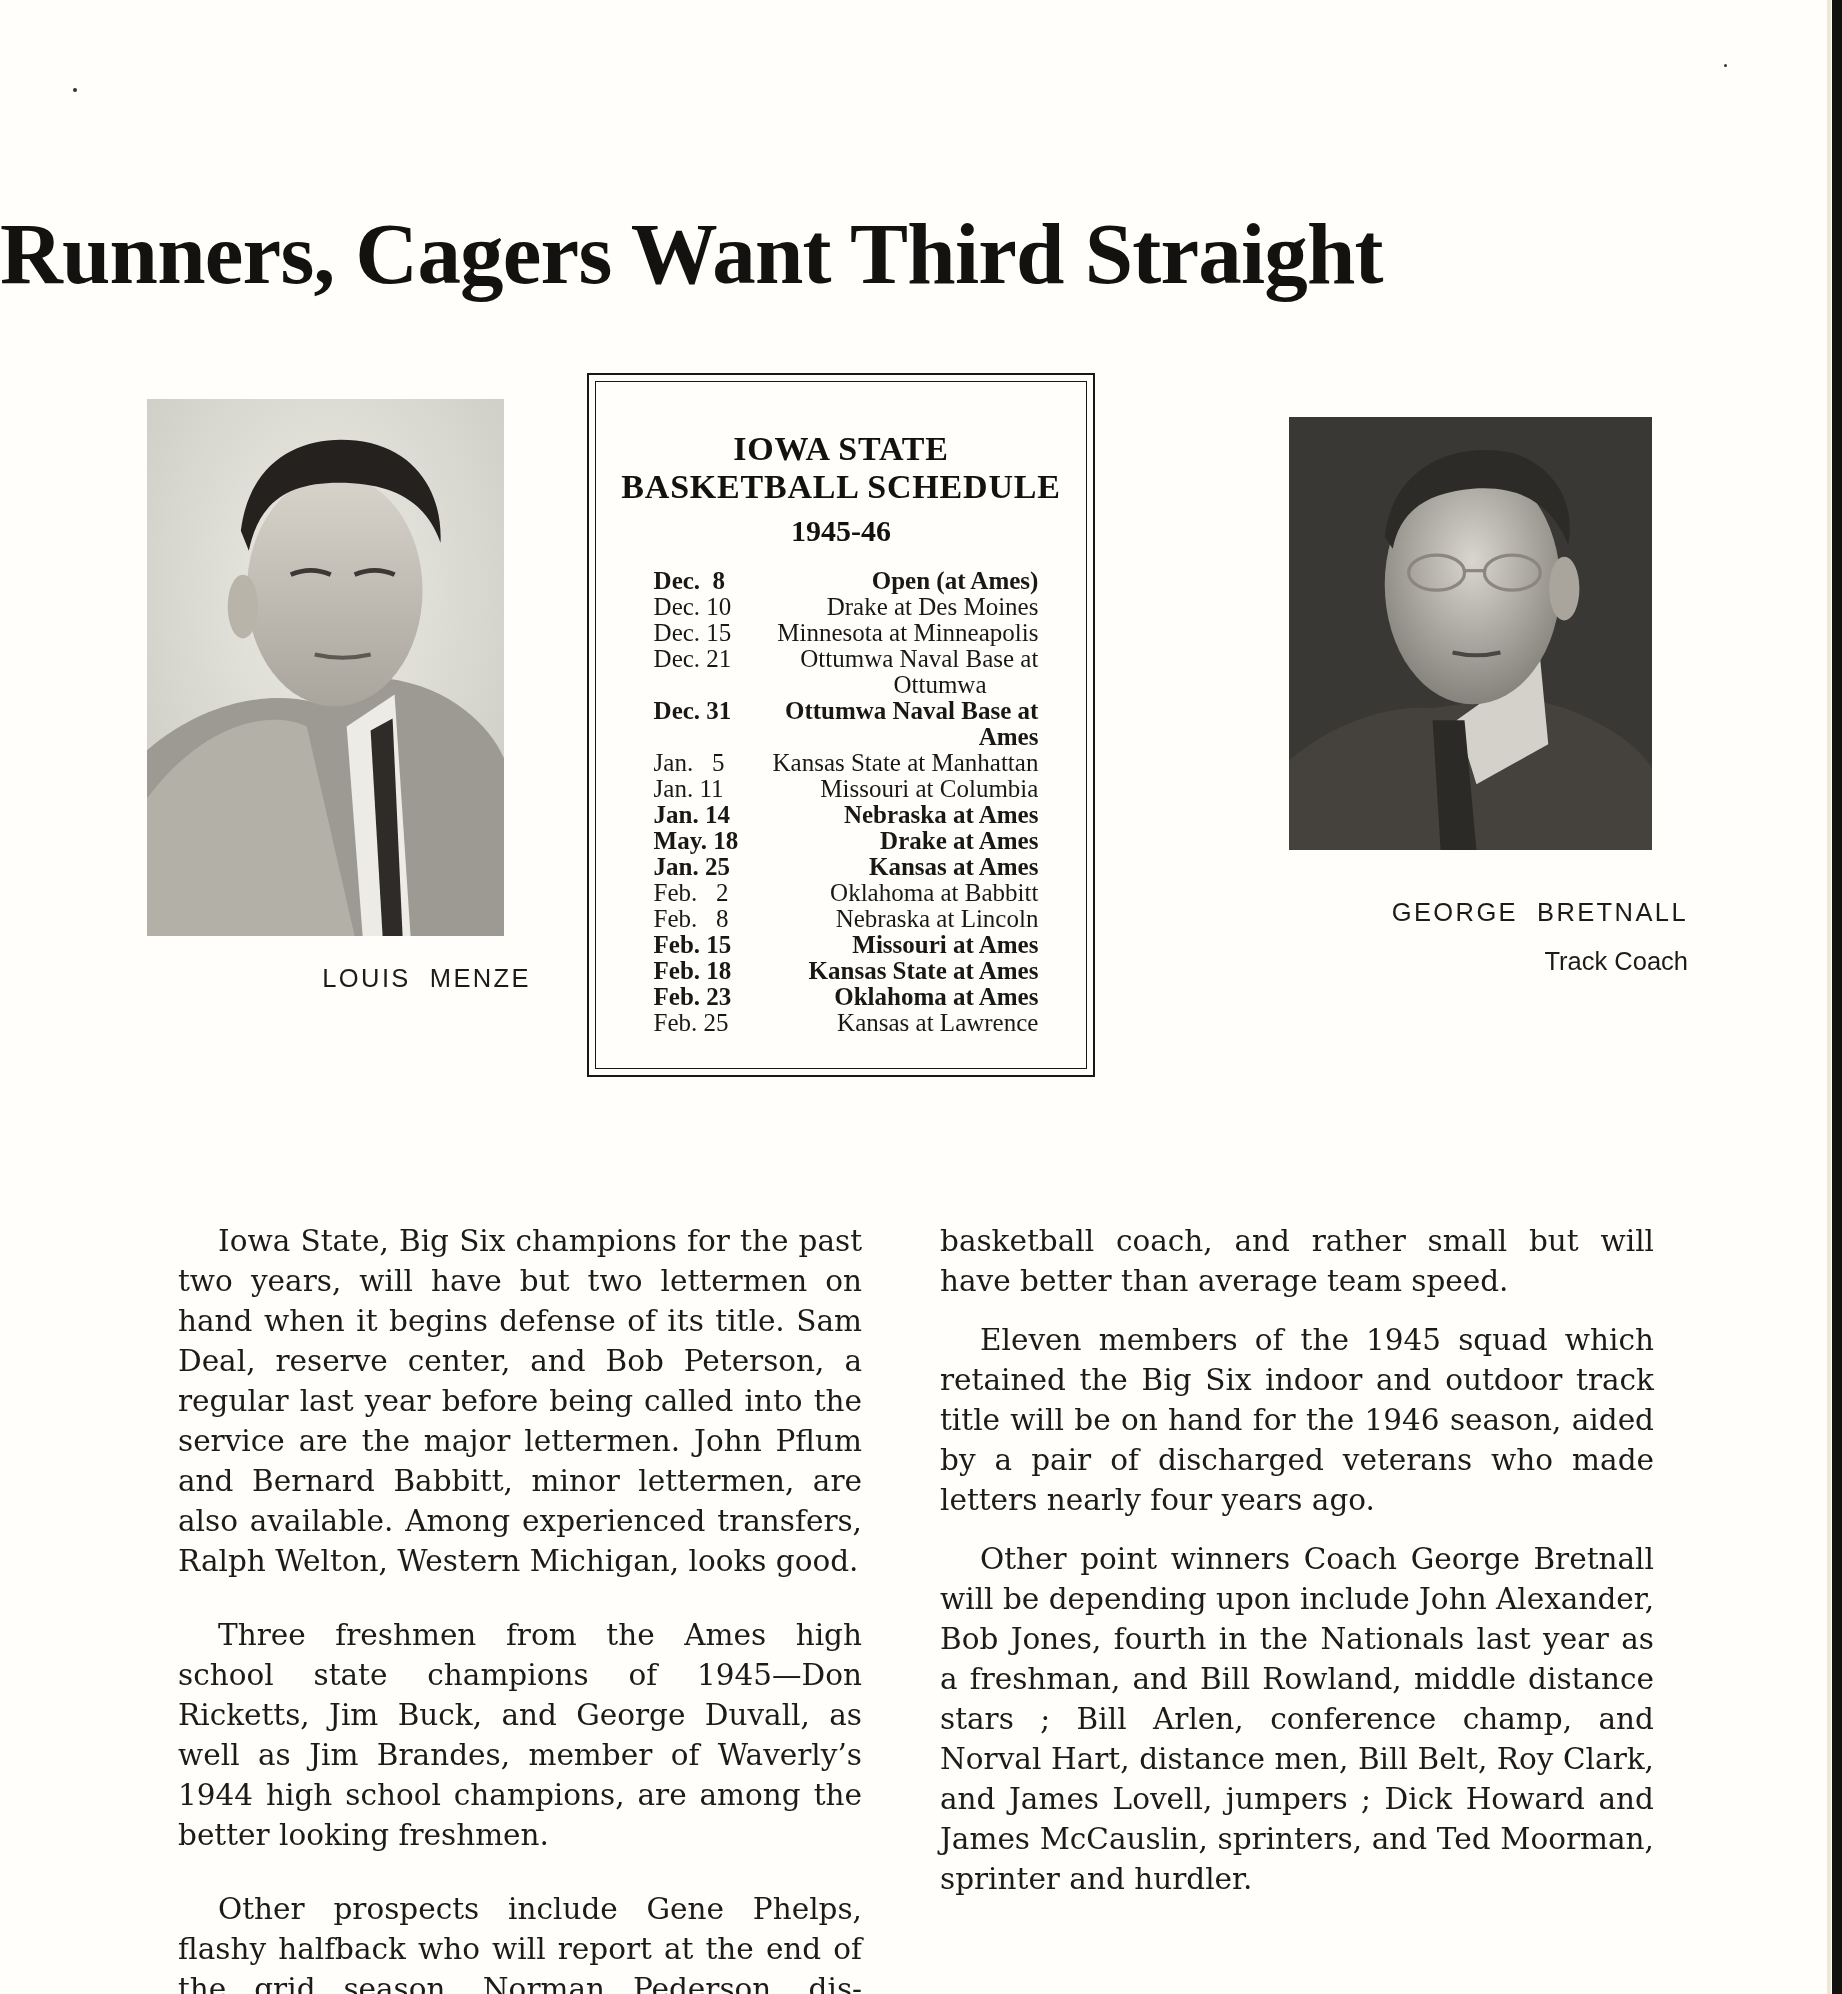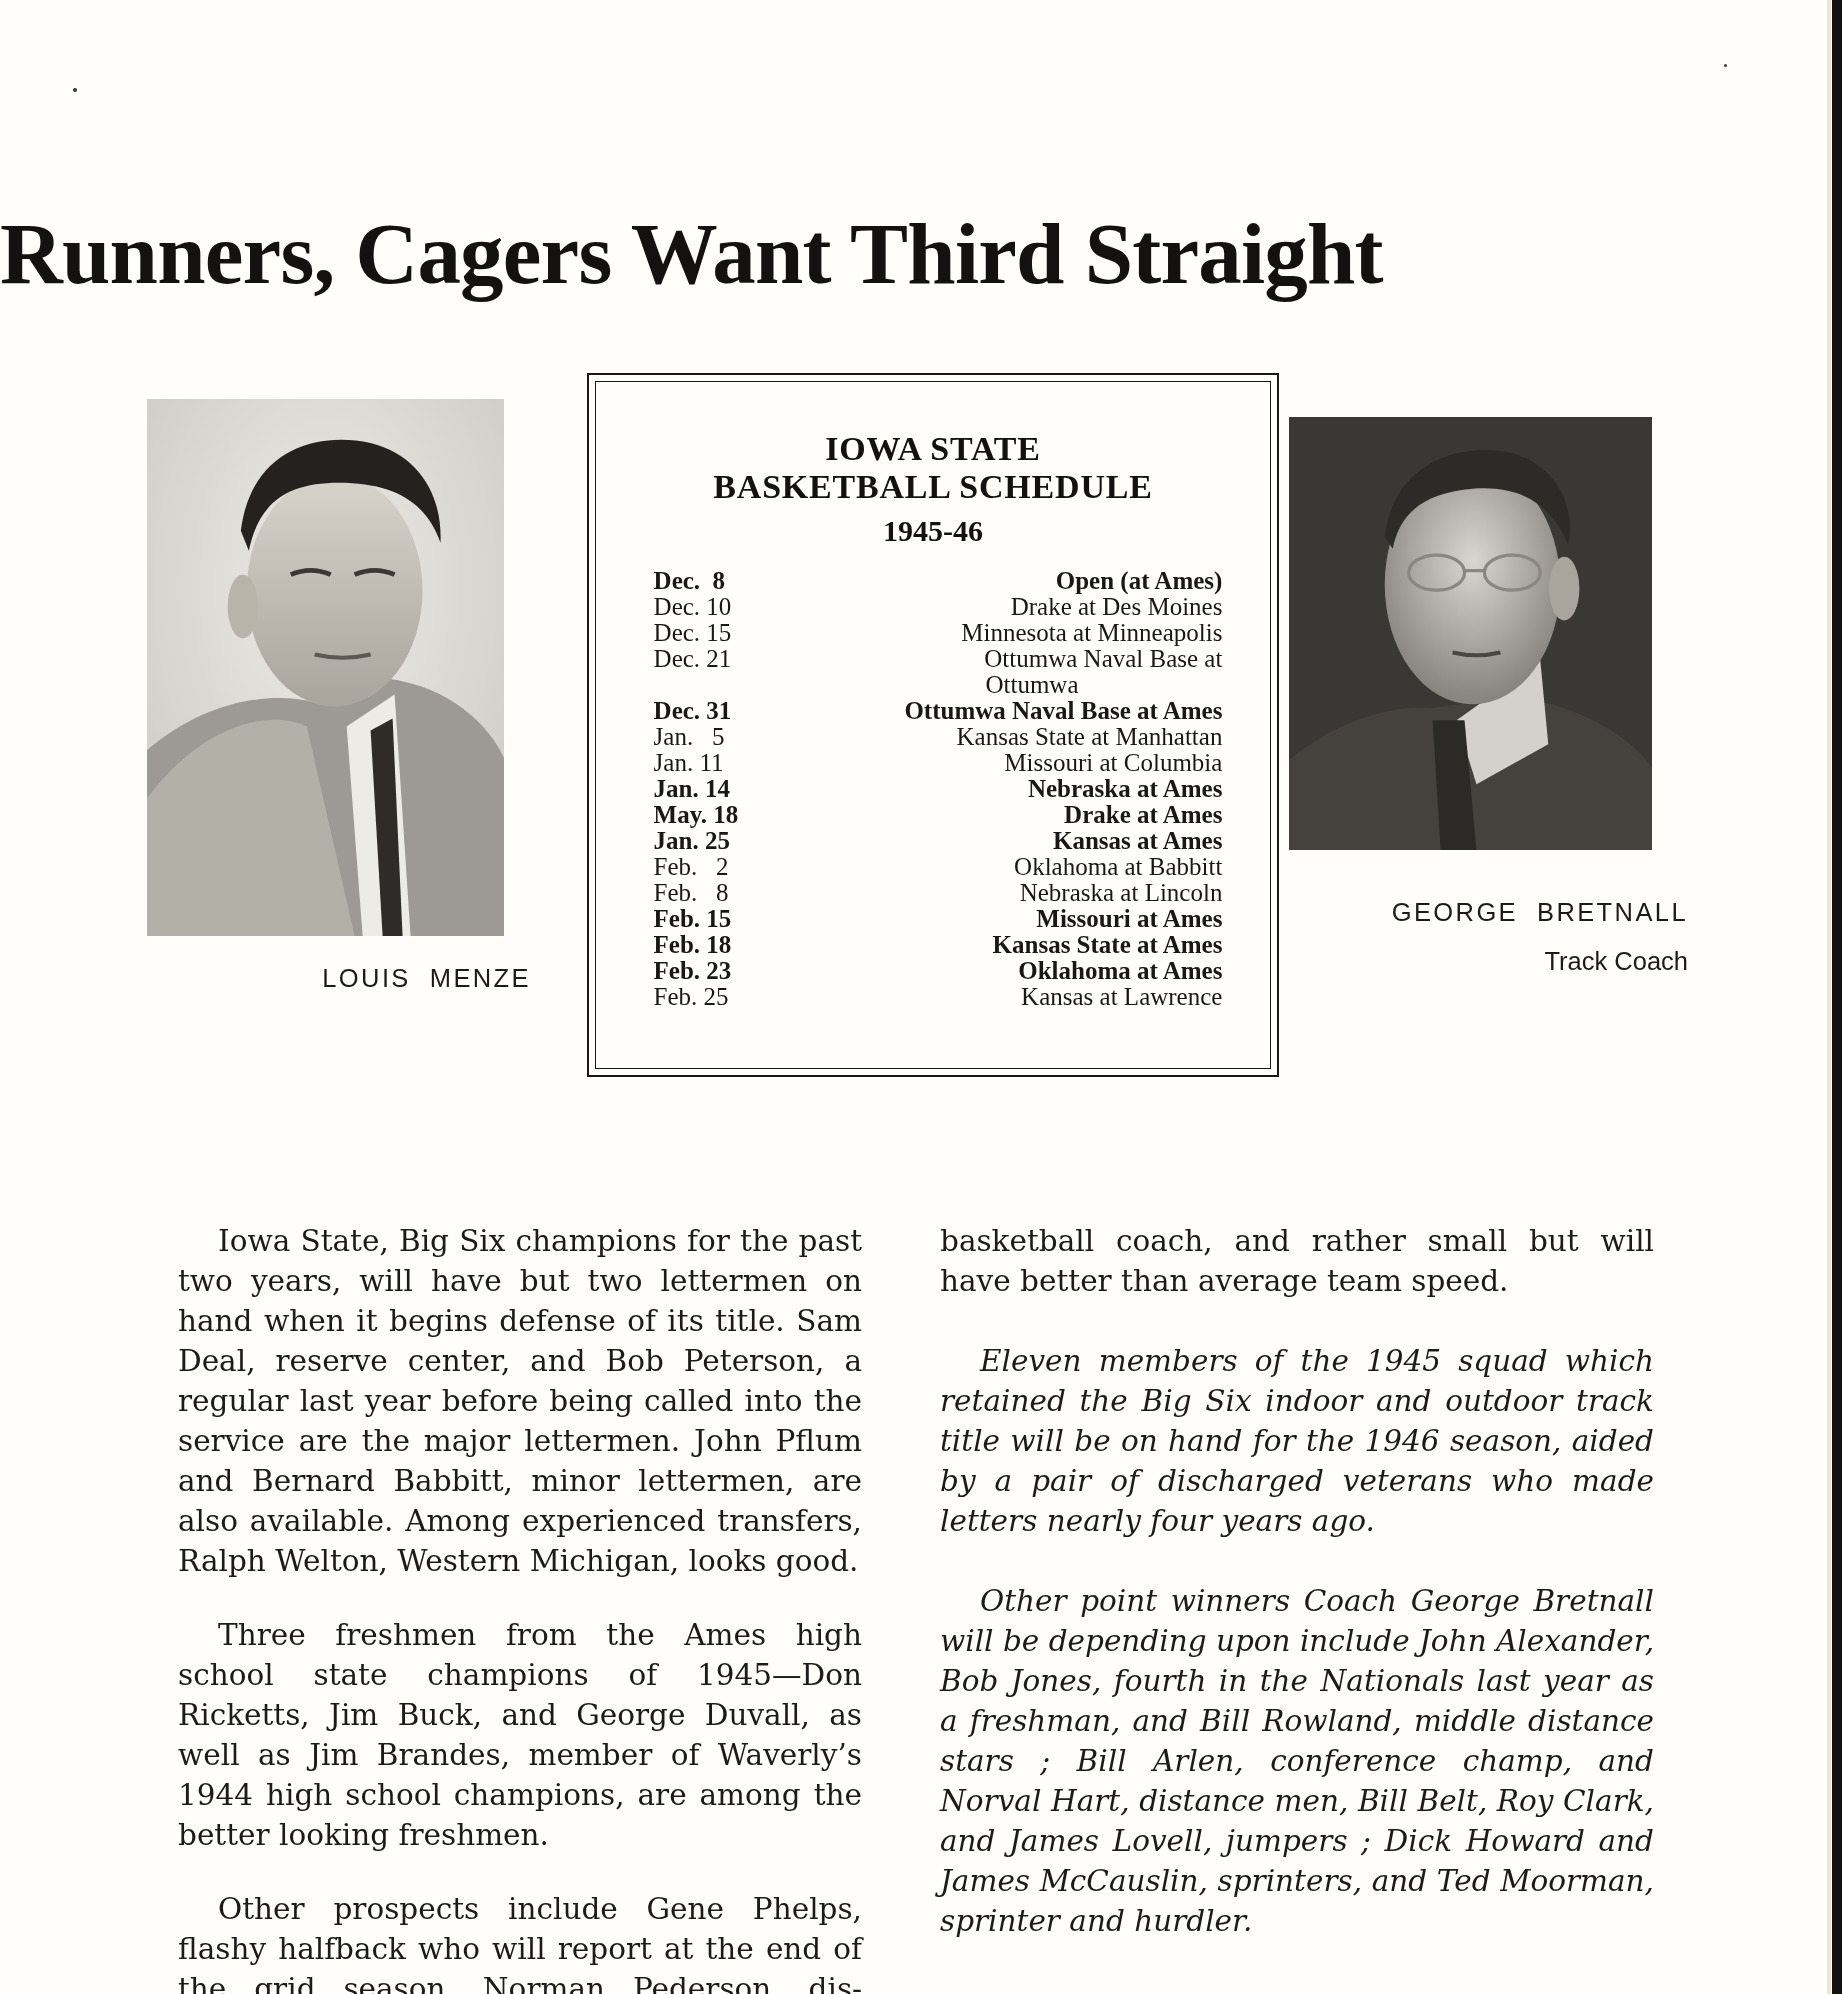--- a/index.html
+++ b/index.html
@@ -26,21 +26,21 @@
 
   .caption { position:absolute; text-align:right; font-family:Liberation Sans, sans-serif; color:#1d1b19; }
   .cap-name { font-size:25.5px; letter-spacing:2.4px; }
   .cap-role { font-size:25.5px; line-height:33px; }
   #caption-menze { left:120px; width:411px; top:964px; }
   #caption-menze .cap-role { margin-top:18.4px; }
   #caption-bretnall { left:1257px; width:431px; top:898px; }
   #caption-bretnall .cap-role { margin-top:17.6px; }
 
   .schedule-box {
-    position:absolute; left:587px; top:373px; width:692px; height:704px;
+    position:absolute; left:587px; top:373px; width:508px; height:704px;
     box-sizing:border-box; border:2.8px solid #1a1816;
   }
   .schedule-inner {
     position:absolute; left:5.6px; top:5.6px; right:5.6px; bottom:5.6px;
     border:1.6px solid #1a1816;
   }
   .sched-head { position:absolute; left:0; right:0; text-align:center; font-family:"Liberation Serif", serif; font-weight:bold; color:#141210; }
   .sched-h1 { top:48px; font-size:34px; letter-spacing:0.8px; }
   .sched-h2 { top:86px; font-size:34px; letter-spacing:0.8px; }
   .sched-h3 { top:132px; font-size:30px; }
@@ -50,21 +50,21 @@
   .sched-date { width:104px; white-space:pre; flex:none; }
   .sched-game { text-align:right; flex:1; }
   .sched-game .wrap { display:block; text-align:center; padding-left:84px; }
 
   .body-col { position:absolute; font-family:"DejaVu Serif", serif; font-size:29.5px; line-height:40px; color:#1d1b19; text-align:justify; hyphens:manual; }
   #col-left { left:178px; width:684px; top:1221px; }
   #col-right { left:940px; width:714px; top:1221px; }
   .para { margin:0; text-indent:40px; }
   .para.noindent { text-indent:0; }
   .gap-l { margin-top:34px; }
-  .gap-m { margin-top:40px;font-style:italic; }
+  .gap-m { margin-top:19px; }
 </style>
 </head>
 <body>
 
 <div class="right-edge-line"></div>
 <div class="right-edge"></div>
 
 <div class="speck" style="left:73px;top:88px;"></div>
 <div class="speck" style="left:1724px;top:64px;width:3.2px;height:3.2px;"></div>
 

